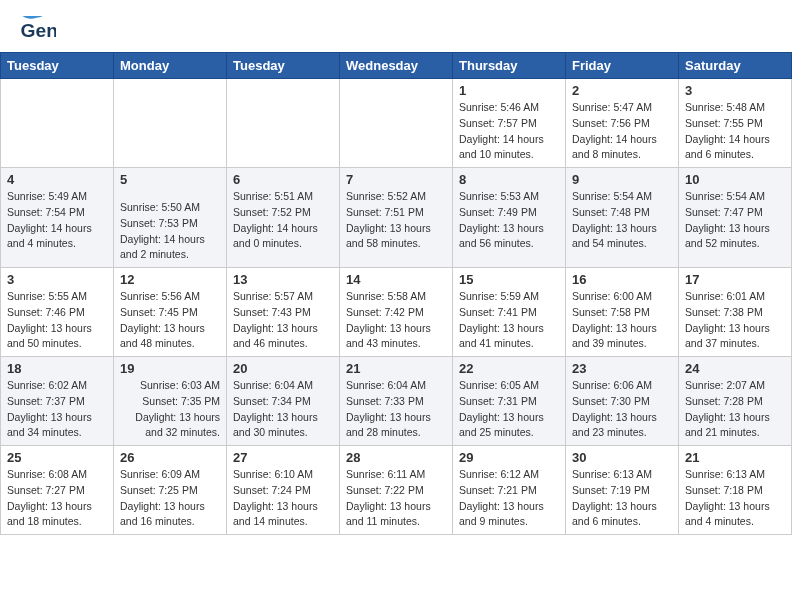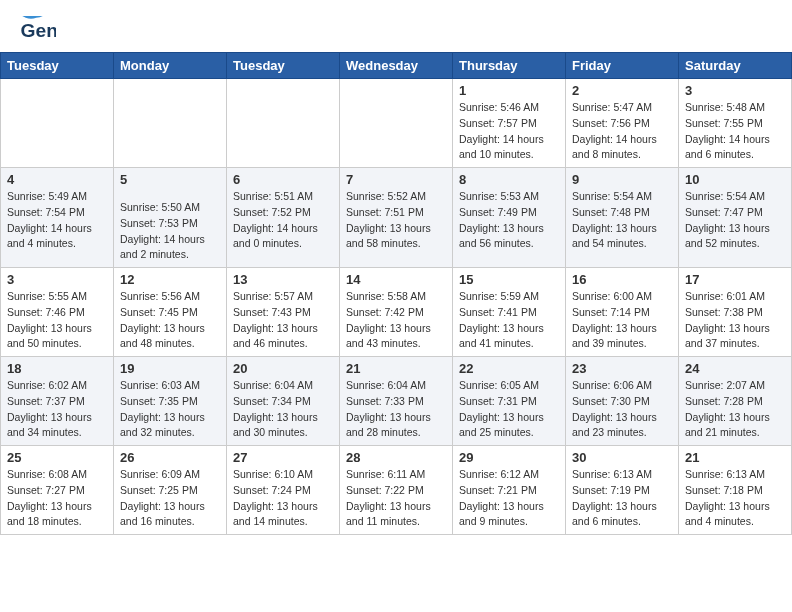--- a/index.html
+++ b/index.html
@@ -230,21 +230,21 @@
         <td>
           <span class="day-number">15</span>
           <div class="day-info" style="white-space: pre-line;">Sunrise: 5:59 AM
 Sunset: 7:41 PM
 Daylight: 13 hours
 and 41 minutes.</div>
         </td>
         <td>
           <span class="day-number">16</span>
           <div class="day-info" style="white-space: pre-line;">Sunrise: 6:00 AM
-Sunset: 7:14 PM
+Sunset: 7:58 PM
 Daylight: 13 hours
 and 39 minutes.</div>
         </td>
         <td>
           <span class="day-number">17</span>
           <div class="day-info" style="white-space: pre-line;">Sunrise: 6:01 AM
 Sunset: 7:38 PM
 Daylight: 13 hours
 and 37 minutes.</div>
         </td>
@@ -252,21 +252,21 @@
       <tr class="row4">
         <td>
           <span class="day-number">18</span>
           <div class="day-info" style="white-space: pre-line;">Sunrise: 6:02 AM
 Sunset: 7:37 PM
 Daylight: 13 hours
 and 34 minutes.</div>
         </td>
         <td>
           <span class="day-number">19</span>
-          <div class="day-info" style="white-space: pre-line;">Sunrise: 6:03 AM
+          <div class="day-info" style="white-space: pre-line; text-align: right;">Sunrise: 6:03 AM
 Sunset: 7:35 PM
 Daylight: 13 hours
 and 32 minutes.</div>
         </td>
         <td>
           <span class="day-number">20</span>
           <div class="day-info" style="white-space: pre-line;">Sunrise: 6:04 AM
 Sunset: 7:34 PM
 Daylight: 13 hours
 and 30 minutes.</div>

